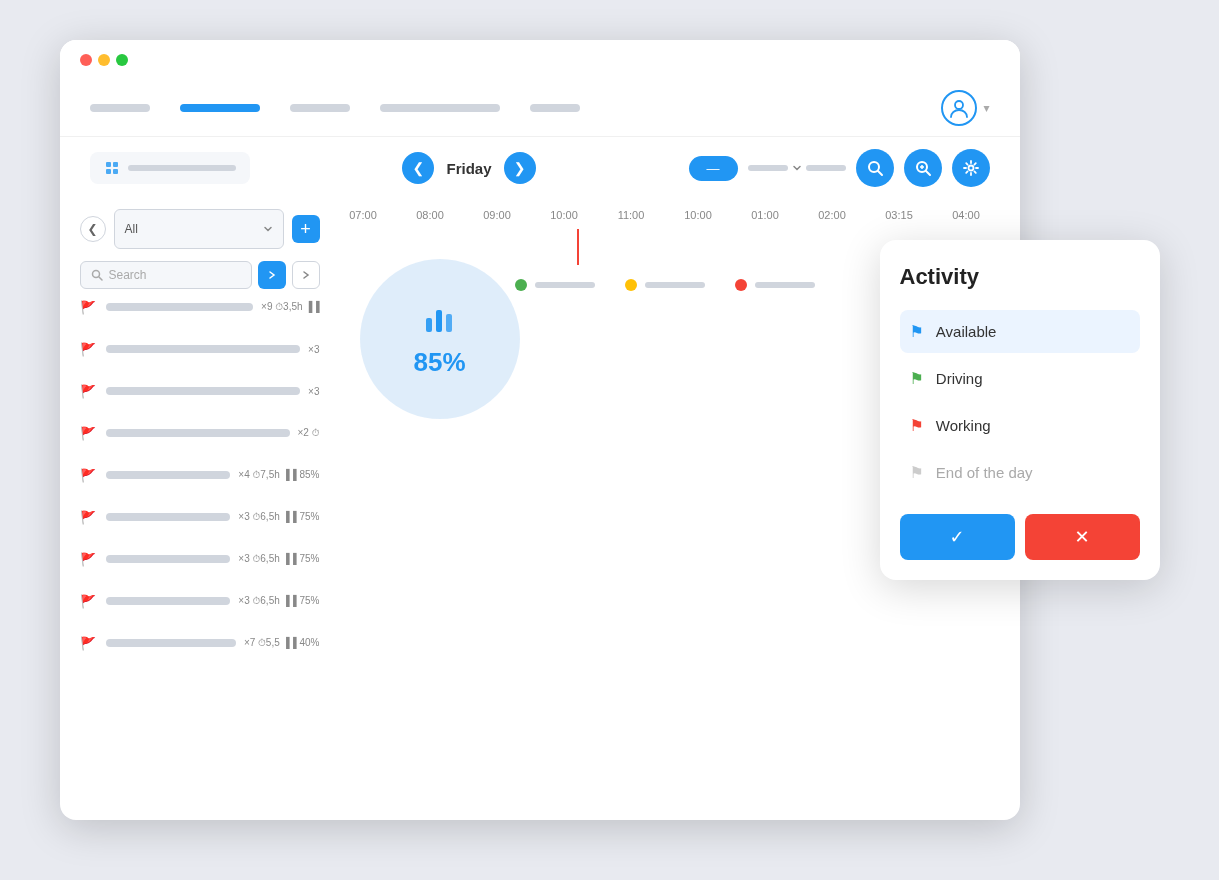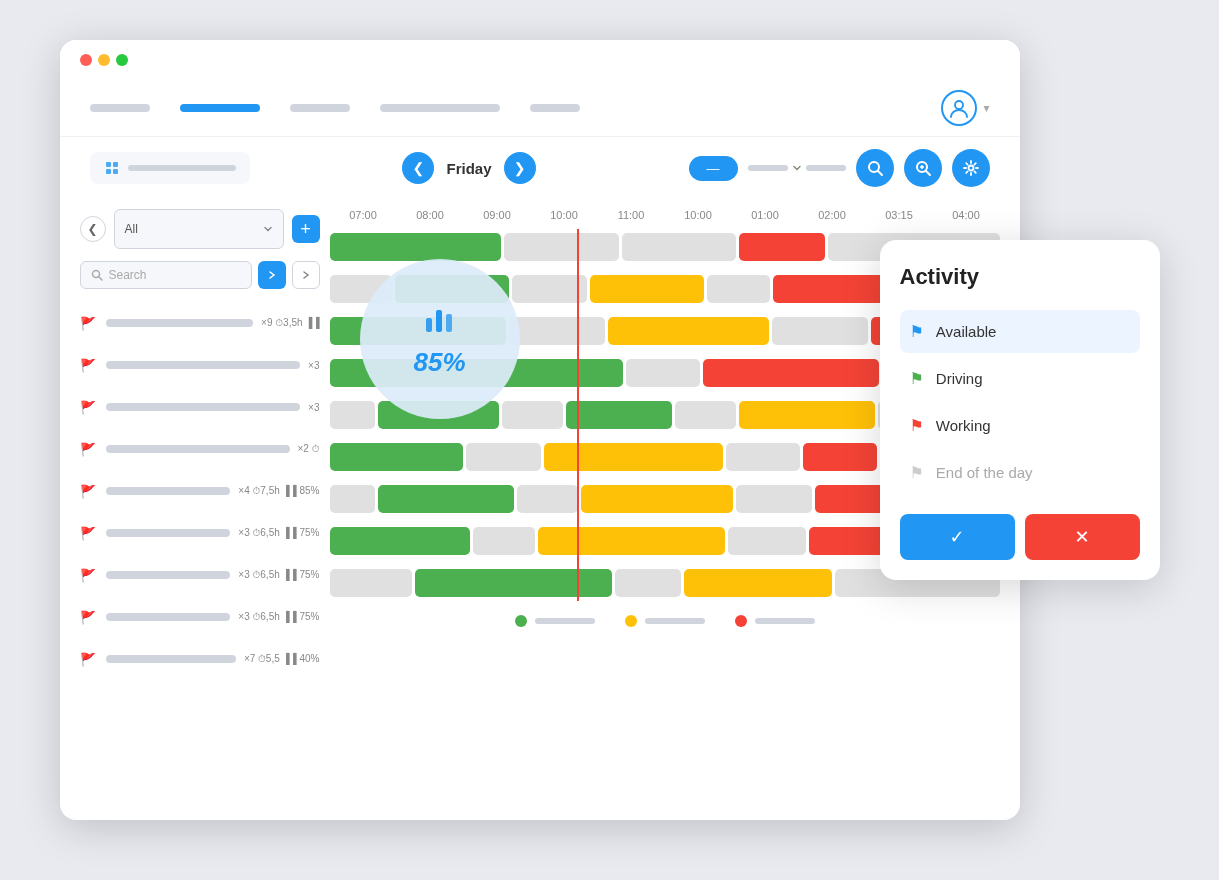--- a/index.html
+++ b/index.html
@@ -204,21 +204,20 @@
       color: #fff;
       border-radius: 6px;
       display: flex; align-items: center; justify-content: center;
       font-size: 18px;
       cursor: pointer;
     }
     .search-row {
       display: flex;
       align-items: center;
       gap: 6px;
-      margin-bottom: 16px;
     }
     .search-input-box {
       flex: 1;
       background: #f5f7fa;
       border: 1px solid #d0d5dd;
       border-radius: 6px;
       padding: 6px 10px;
       display: flex;
       align-items: center;
       gap: 6px;
@@ -281,21 +280,21 @@
       margin-bottom: 8px;
       padding-left: 0;
     }
     .time-slot {
       flex: 1;
       text-align: center;
       font-size: 11px;
       color: #888;
       font-weight: 500;
     }
-    .timeline-rows { display: flex; flex-direction: column; gap: 6px; position: relative; font-style: italic; }
+    .timeline-rows { display: flex; flex-direction: row; gap: 6px; position: relative; }
 
     .tl-row {
       display: flex;
       height: 36px;
       gap: 3px;
       align-items: center;
       position: relative;
     }
 
     .tl-block {

